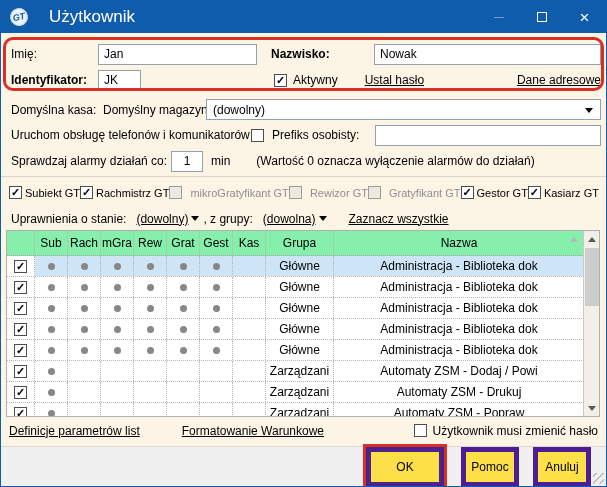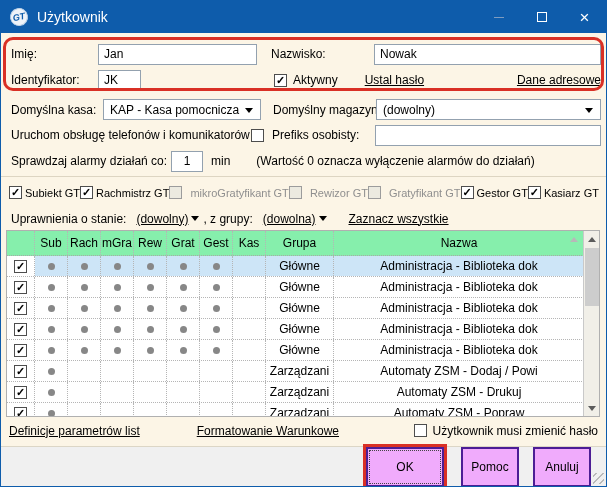--- a/index.html
+++ b/index.html
@@ -7,32 +7,32 @@
   body { font-family: "Liberation Sans", sans-serif; font-size:12px; color:#000; }
 
   .window { width:607px; height:487px; background:#fcf5e6; border:1px solid #0e5cab;
             display:flex; flex-direction:column; position:relative; overflow:hidden; }
 
   
   .titlebar { height:32px; flex:none; background:#0e5cab; display:flex; align-items:center; color:#fff; }
   .appicon { width:18px; height:18px; border-radius:50%; background:#eef3f9; color:#0e5cab;
              font-size:9px; font-weight:bold; font-style:italic; display:flex; align-items:center;
              justify-content:center; margin-left:9px; border:1px solid #bcd2e8; transform:rotate(-12deg); }
-  .title { margin-left:9px; font-size:14px;text-align:center; }
+  .title { margin-left:21px; font-size:17px;text-align:center; }
   .caption-btns { margin-left:auto; display:flex; height:100%; }
   .cap { width:43px; height:100%; display:flex; align-items:center; justify-content:center; }
   .mindash { width:10px; height:1px; background:#7e9cc0; display:block; }
   .maxbox { width:10px; height:10px; border:1px solid #fff; display:block; }
   .closex { font-size:17px; line-height:1; color:#fff; }
 
   
   .body { flex:1; position:relative; display:flex; flex-direction:column; }
   .row { display:flex; align-items:center; }
   .lbl { white-space:nowrap; }
-  .b { font-weight:normal; }
+  .b { font-weight:bold; }
 
   input.txt { height:21px; border:1px solid #93a1af; background:#fff; font:12px "Liberation Sans",sans-serif;
               padding:0 5px; outline:none; }
   .dd { position:relative; background:#fff; border:1px solid #93a1af; height:21px;
         display:flex; align-items:center; padding:0 24px 0 6px; white-space:nowrap; }
   .tri { width:0; height:0; border-left:4px solid transparent; border-right:4px solid transparent;
          border-top:5px solid #000; display:inline-block; }
   .dd .tri { position:absolute; right:7px; top:8px; }
 
   .cb { width:13px; height:13px; border:1px solid #4d4d4d; background:#fff; flex:none;
@@ -104,28 +104,28 @@
 
   .vscroll { position:absolute; right:0; top:0; bottom:0; width:16px; background:#f1efe8;
              border-left:1px solid #c9c9c9; display:flex; flex-direction:column; align-items:center; }
   .sarrow { height:16px; width:100%; display:flex; align-items:center; justify-content:center; flex:none; }
   .up { width:0;height:0;border-left:4px solid transparent;border-right:4px solid transparent;border-bottom:5px solid #5c5c5c; }
   .down { width:0;height:0;border-left:4px solid transparent;border-right:4px solid transparent;border-top:5px solid #5c5c5c; }
   .thumb { width:14px; height:58px; background:#cdcdcd; margin-top:1px; }
   .vscroll .spacer { flex:1; }
 
   .bottomlinks { margin:5px 8px 0 8px; height:17px; display:flex; align-items:center;gap:24px; }
-  .bottomlinks .l2 { margin-left:33px; }
+  .bottomlinks .l2 { margin-left:18px; }
   .musthaslo { margin-left:auto; display:flex; align-items:center; gap:6px; }
 
   
   .footer { height:40px; flex:none; background:#f0f0f0; border-top:1px solid #dcd6c6;
             display:flex; align-items:center; justify-content:flex-end; padding-right:15px; gap:14px;
             position:relative; }
-  button.btn { height:40px; background:#f0abfc; border:2px solid #4c1d95; font:12px "Liberation Sans",sans-serif;
+  button.btn { height:40px; background:#fde047; border:5px solid #4c1d95; font:12px "Liberation Sans",sans-serif;
                cursor:pointer; }
   .btn-ok { width:78px; outline:1px dotted #444; outline-offset:-4px; }
   .btn-mid { width:58px; }
   .ok-ring { border:3px solid #d93025; display:inline-flex; }
   .grip { position:absolute; right:2px; bottom:2px; width:11px; height:11px;
           background: repeating-linear-gradient(135deg, transparent 0 2px, #b9b9b9 2px 3px, transparent 3px 5px); }
 
   
   .hl-top { position:absolute; left:2px; top:36px; width:601px; height:54px; border:3px solid #d93025;
             border-radius:10px; pointer-events:none; z-index:6; }
@@ -168,24 +168,20 @@
       <span class="akt">
         <span class="cb on">✓</span>
         <span>Aktywny</span>
       </span>
       <a class="lnk ustal">Ustal hasło</a>
       <a class="lnk dane">Dane adresowe</a>
     </div>
 
     <div class="row r3">
       <span class="lbl l1">Domyślna kasa:</span>
-      <div class="dd dd1">
-        <span>KAP - Kasa pomocnicza</span>
-        <span class="tri"></span>
-      </div>
       <span class="lbl l2">Domyślny magazyn:</span>
       <div class="dd dd2">
         <span>(dowolny)</span>
         <span class="tri"></span>
       </div>
     </div>
 
     <div class="row r4">
       <span class="lbl l1">Uruchom obsługę telefonów i komunikatorów</span>
       <span class="cb"></span>

